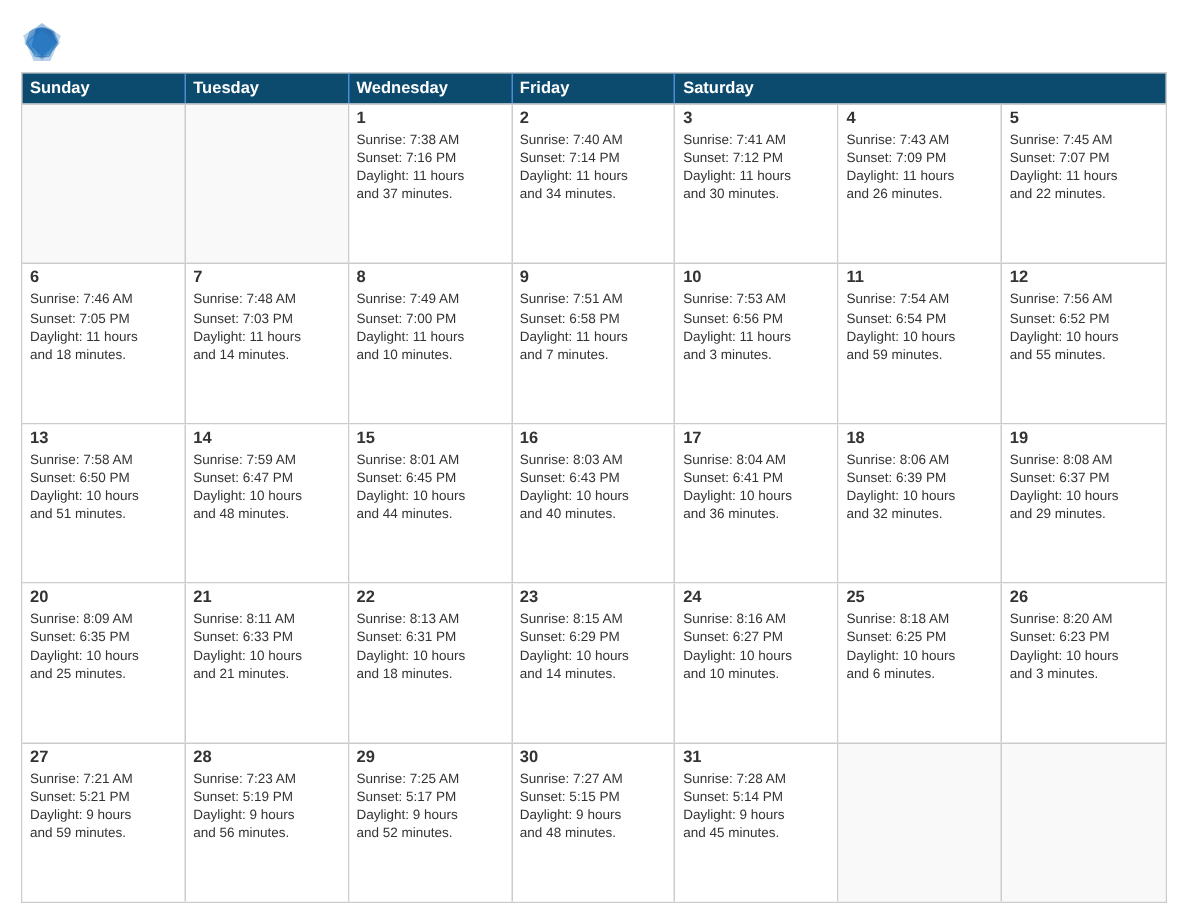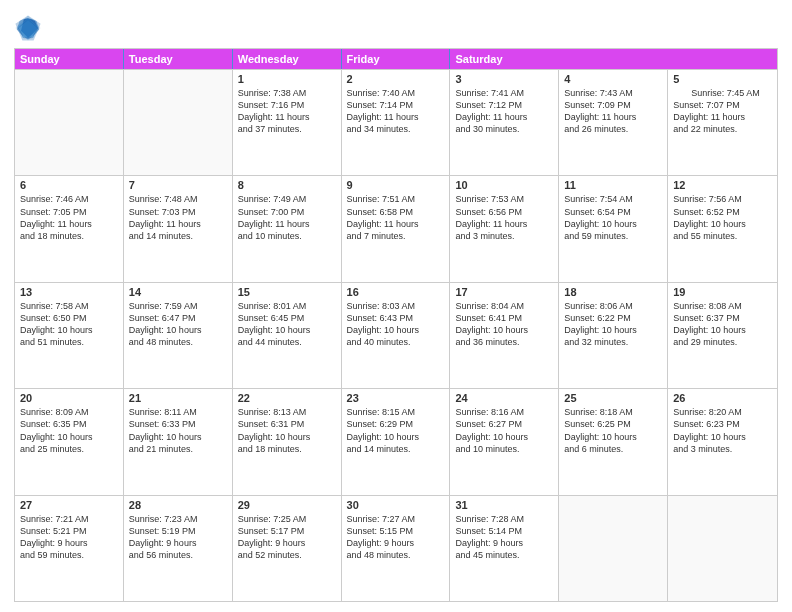--- a/index.html
+++ b/index.html
@@ -64,21 +64,21 @@
     }
     .calendar {
       flex: 1;
       display: flex;
       flex-direction: column;
       border: 1px solid #ccc;
     }
     .cal-header {
       display: grid;
       grid-template-columns: repeat(7, 1fr);
-      background: #d946ef;
+      background: #0c4a6e;
     }
     .cal-header-cell {
       color: #fff;
       font-size: 11px;
       font-weight: bold;
       padding: 4px 5px;
       text-align: left;
       border-right: 1px solid #4a8dd5;
     }
     .cal-header-cell:last-child { border-right: none; }
@@ -161,21 +161,21 @@
 Daylight: 11 hours
 and 34 minutes.</span></div>
           <div class="cal-cell"><span class="day-num">3</span><span class="cell-text" style="white-space: pre-line;">Sunrise: 7:41 AM
 Sunset: 7:12 PM
 Daylight: 11 hours
 and 30 minutes.</span></div>
           <div class="cal-cell"><span class="day-num">4</span><span class="cell-text" style="white-space: pre-line;">Sunrise: 7:43 AM
 Sunset: 7:09 PM
 Daylight: 11 hours
 and 26 minutes.</span></div>
-          <div class="cal-cell"><span class="day-num">5</span><span class="cell-text" style="white-space: pre-line; margin-left: 18px;">Sunrise: 7:45 AM
+          <div class="cal-cell"><span class="day-num">5</span><span class="cell-text" style="white-space: pre-line;">Sunrise: 7:45 AM
 Sunset: 7:07 PM
 Daylight: 11 hours
 and 22 minutes.</span></div>
         </div>
         <div class="cal-row">
           <div class="cal-cell"><span class="day-num">6</span><span class="cell-text" style="white-space: pre-line;">Sunrise: 7:46 AM
 Sunset: 7:05 PM
 Daylight: 11 hours
 and 18 minutes.</span></div>
           <div class="cal-cell"><span class="day-num">7</span><span class="cell-text" style="white-space: pre-line;">Sunrise: 7:48 AM
@@ -218,21 +218,21 @@
 and 44 minutes.</span></div>
           <div class="cal-cell"><span class="day-num">16</span><span class="cell-text" style="white-space: pre-line;">Sunrise: 8:03 AM
 Sunset: 6:43 PM
 Daylight: 10 hours
 and 40 minutes.</span></div>
           <div class="cal-cell"><span class="day-num">17</span><span class="cell-text" style="white-space: pre-line;">Sunrise: 8:04 AM
 Sunset: 6:41 PM
 Daylight: 10 hours
 and 36 minutes.</span></div>
           <div class="cal-cell"><span class="day-num">18</span><span class="cell-text" style="white-space: pre-line;">Sunrise: 8:06 AM
-Sunset: 6:22 PM
+Sunset: 6:39 PM
 Daylight: 10 hours
 and 32 minutes.</span></div>
           <div class="cal-cell"><span class="day-num">19</span><span class="cell-text" style="white-space: pre-line;">Sunrise: 8:08 AM
 Sunset: 6:37 PM
 Daylight: 10 hours
 and 29 minutes.</span></div>
         </div>
         <div class="cal-row">
           <div class="cal-cell"><span class="day-num">20</span><span class="cell-text" style="white-space: pre-line;">Sunrise: 8:09 AM
 Sunset: 6:35 PM

